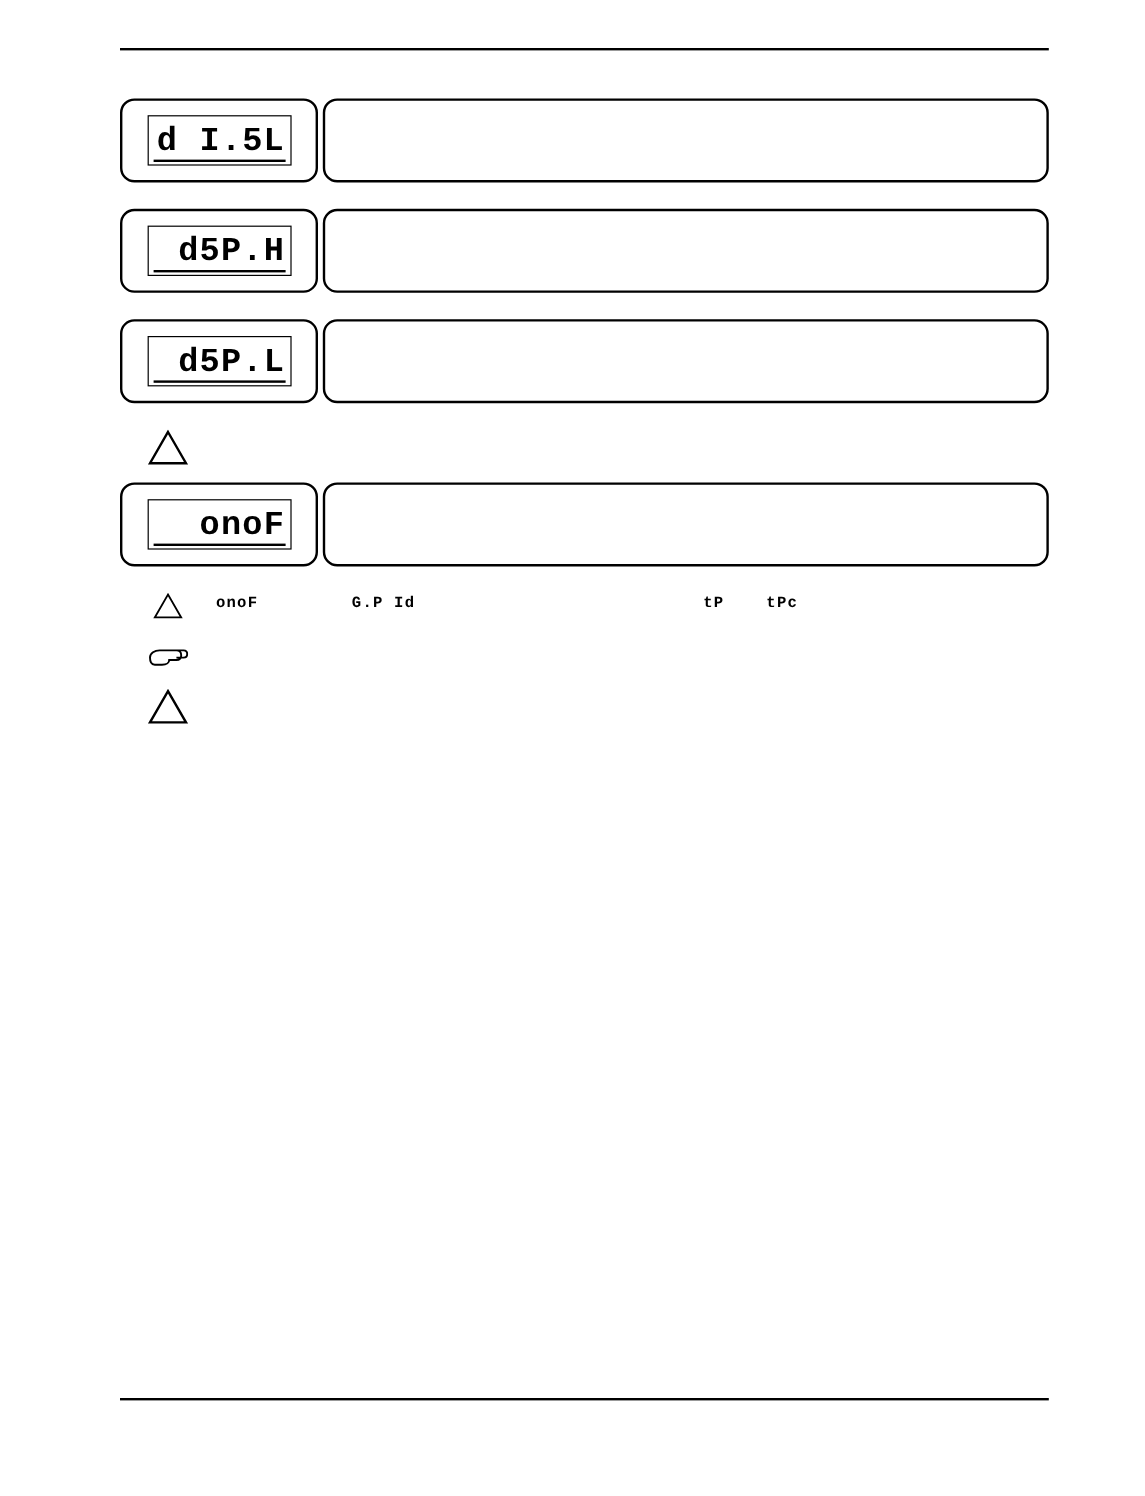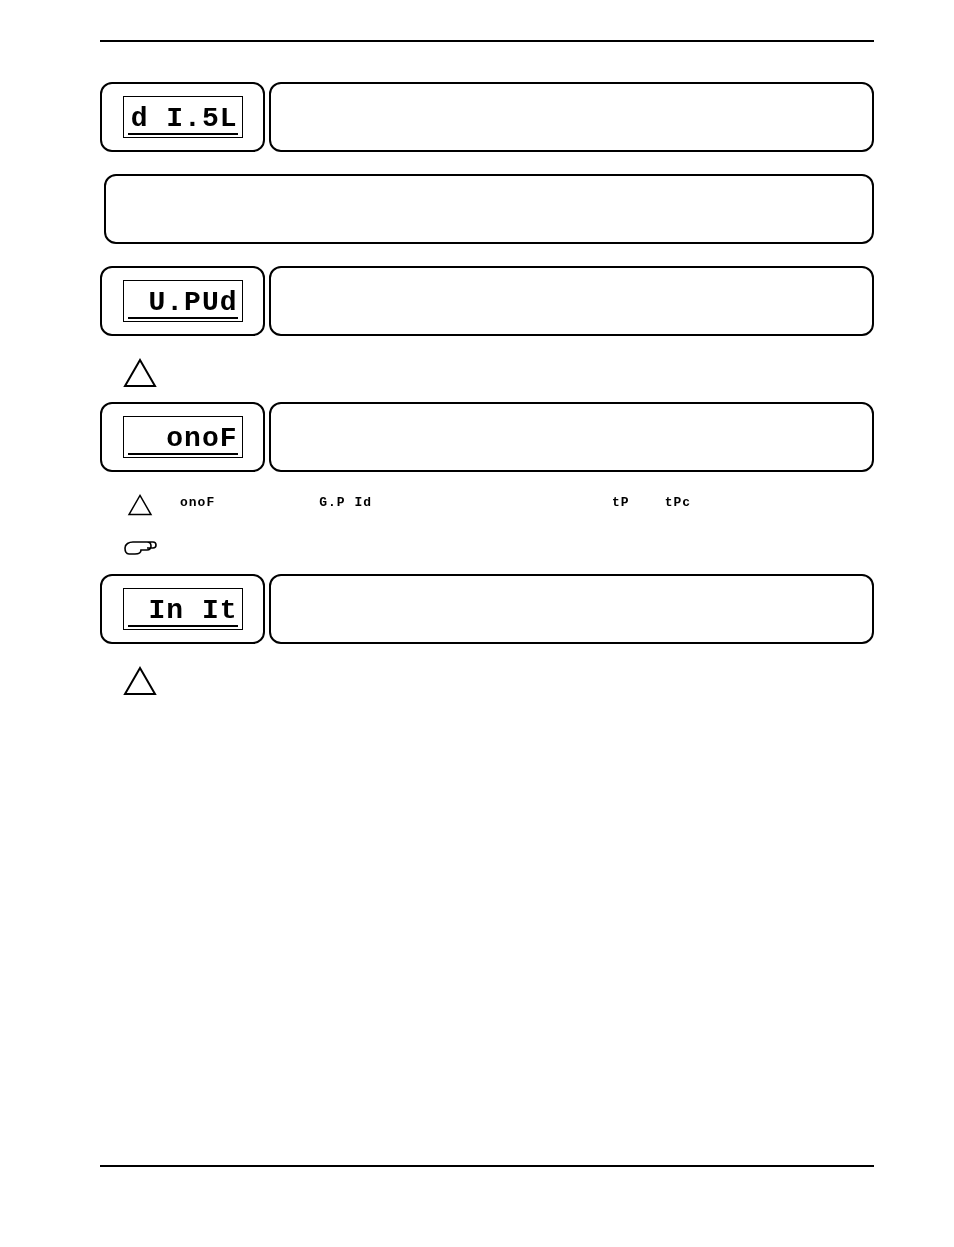--- a/index.html
+++ b/index.html
@@ -131,33 +131,39 @@
       <div class="lcd-inner">
         <span class="lcd-text">d I.5L</span>
         <div class="lcd-underline"></div>
       </div>
     </div>
     <div class="desc-box"></div>
   </div>
 
 
   <div class="row">
-    <div class="desc-box"></div>
-  </div>
-
-
-  <div class="row">
-    <div class="lcd-frame">
-      <div class="lcd-inner">
-        <span class="lcd-text">U.PUd</span>
-        <div class="lcd-underline"></div>
-      </div>
-    </div>
-    <div class="desc-box"></div>
-  </div>
+    <div class="lcd-frame">
+      <div class="lcd-inner">
+        <span class="lcd-text">d5P.H</span>
+        <div class="lcd-underline"></div>
+      </div>
+    </div>
+    <div class="desc-box"></div>
+  </div>
+
+  <div class="row">
+    <div class="lcd-frame">
+      <div class="lcd-inner">
+        <span class="lcd-text">d5P.L</span>
+        <div class="lcd-underline"></div>
+      </div>
+    </div>
+    <div class="desc-box"></div>
+  </div>
+
 
   <div class="note">
     <span class="icon">
       <svg class="triangle-svg" viewBox="0 0 34 30">
         <polygon points="17,2 32,28 2,28" fill="none" stroke="#000" stroke-width="2"></polygon>
       </svg>
     </span>
     <span class="text"></span>
   </div>
 
@@ -172,44 +178,35 @@
   </div>
 
   <div class="note">
     <span class="icon">
       <svg class="triangle-svg" viewBox="0 0 34 30" style="width:26px;height:22px">
         <polygon points="17,2 32,28 2,28" fill="none" stroke="#000" stroke-width="2"></polygon>
       </svg>
     </span>
     <span class="text" style="display:flex;gap:0;align-items:baseline;">
       <span class="seg" style="margin-left:20px">onoF</span>
-      <span class="seg" style="margin-left:104px">G.P Id</span>
+      <span class="seg" style="margin-left:78px">G.P Id</span>
       <span class="seg" style="margin-left:240px">tP</span>
       <span class="seg" style="margin-left:35px">tPc</span>
     </span>
   </div>
 
   <div class="note">
     <span class="icon">
       <svg class="hand-svg" viewBox="0 0 34 24">
         <path d="M2 14 C2 10, 6 8, 10 8 L24 8 C27 8, 28 10, 28 12 C28 14, 27 16, 24 16 L18 16 C18 18, 16 20, 12 20 L6 20 C3 20, 2 17, 2 14 Z M24 8 L30 8 C32 8, 33 9, 33 11 C33 13, 32 14, 30 14 L24 14" fill="none" stroke="#000" stroke-width="1.6"></path>
       </svg>
     </span>
     <span class="text"></span>
   </div>
 
-  <div class="row">
-    <div class="lcd-frame">
-      <div class="lcd-inner">
-        <span class="lcd-text">In It</span>
-        <div class="lcd-underline"></div>
-      </div>
-    </div>
-    <div class="desc-box"></div>
-  </div>
 
   <div class="note">
     <span class="icon">
       <svg class="triangle-svg" viewBox="0 0 34 30">
         <polygon points="17,2 32,28 2,28" fill="none" stroke="#000" stroke-width="2"></polygon>
       </svg>
     </span>
     <span class="text"></span>
   </div>
 

